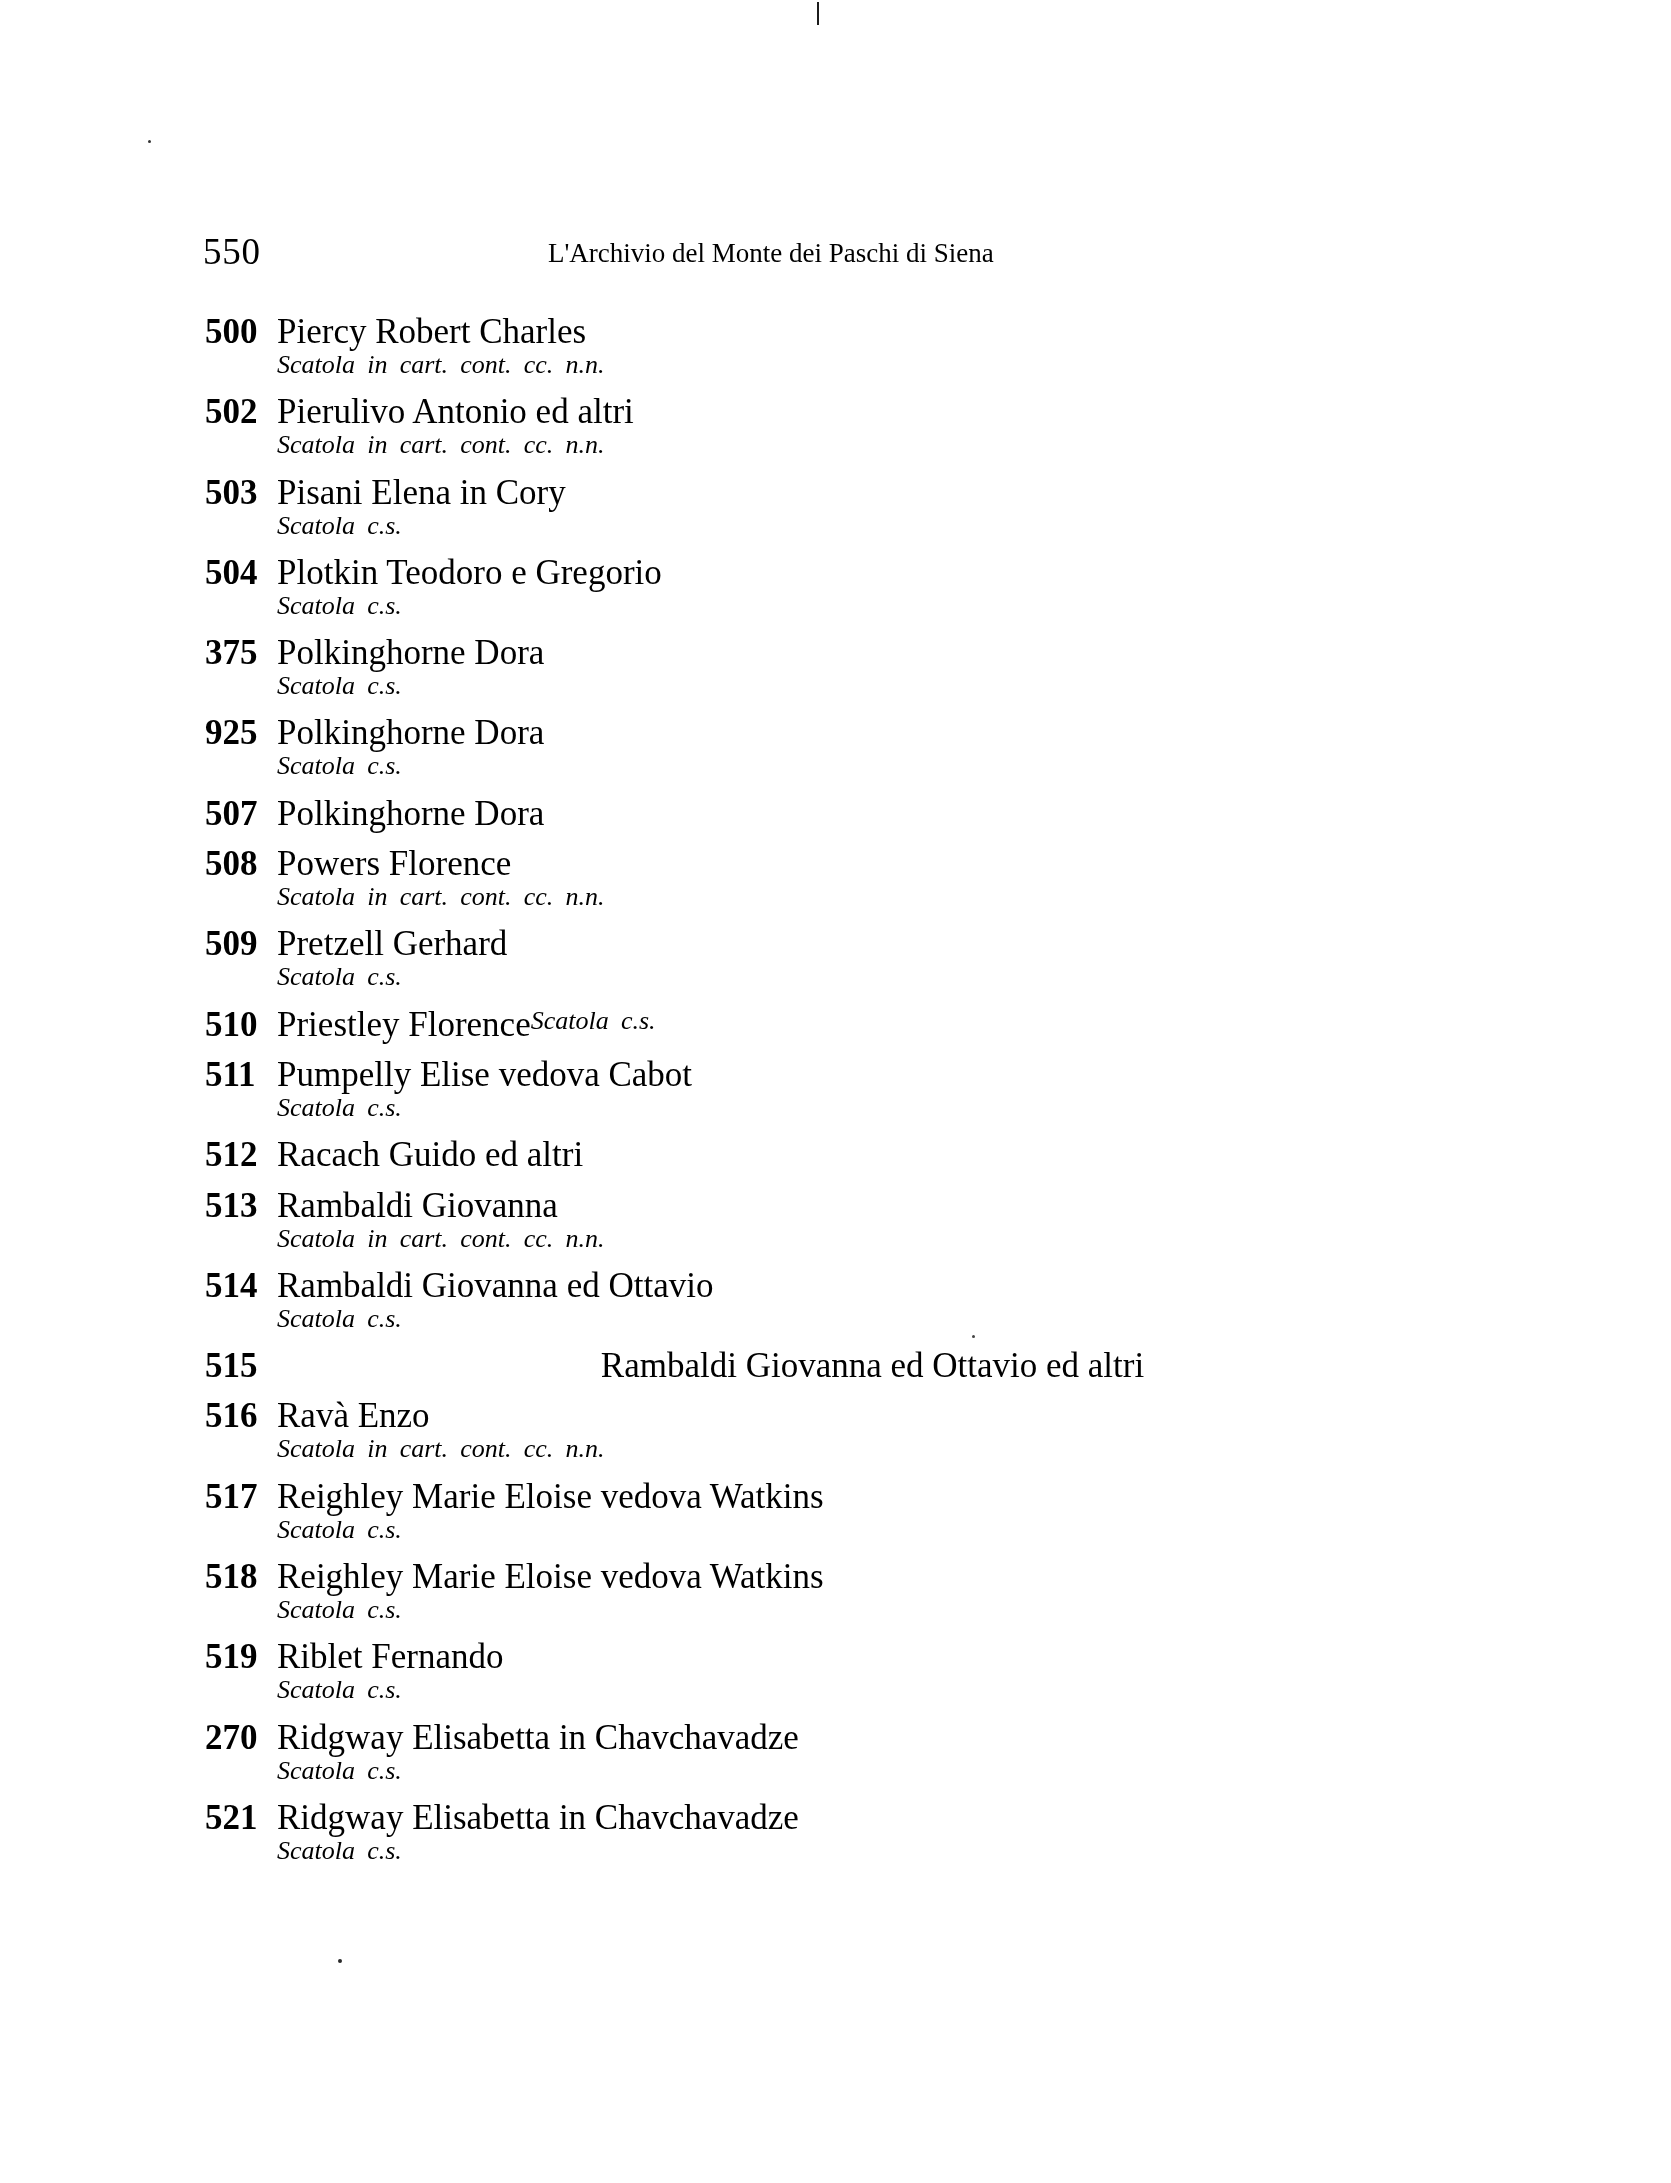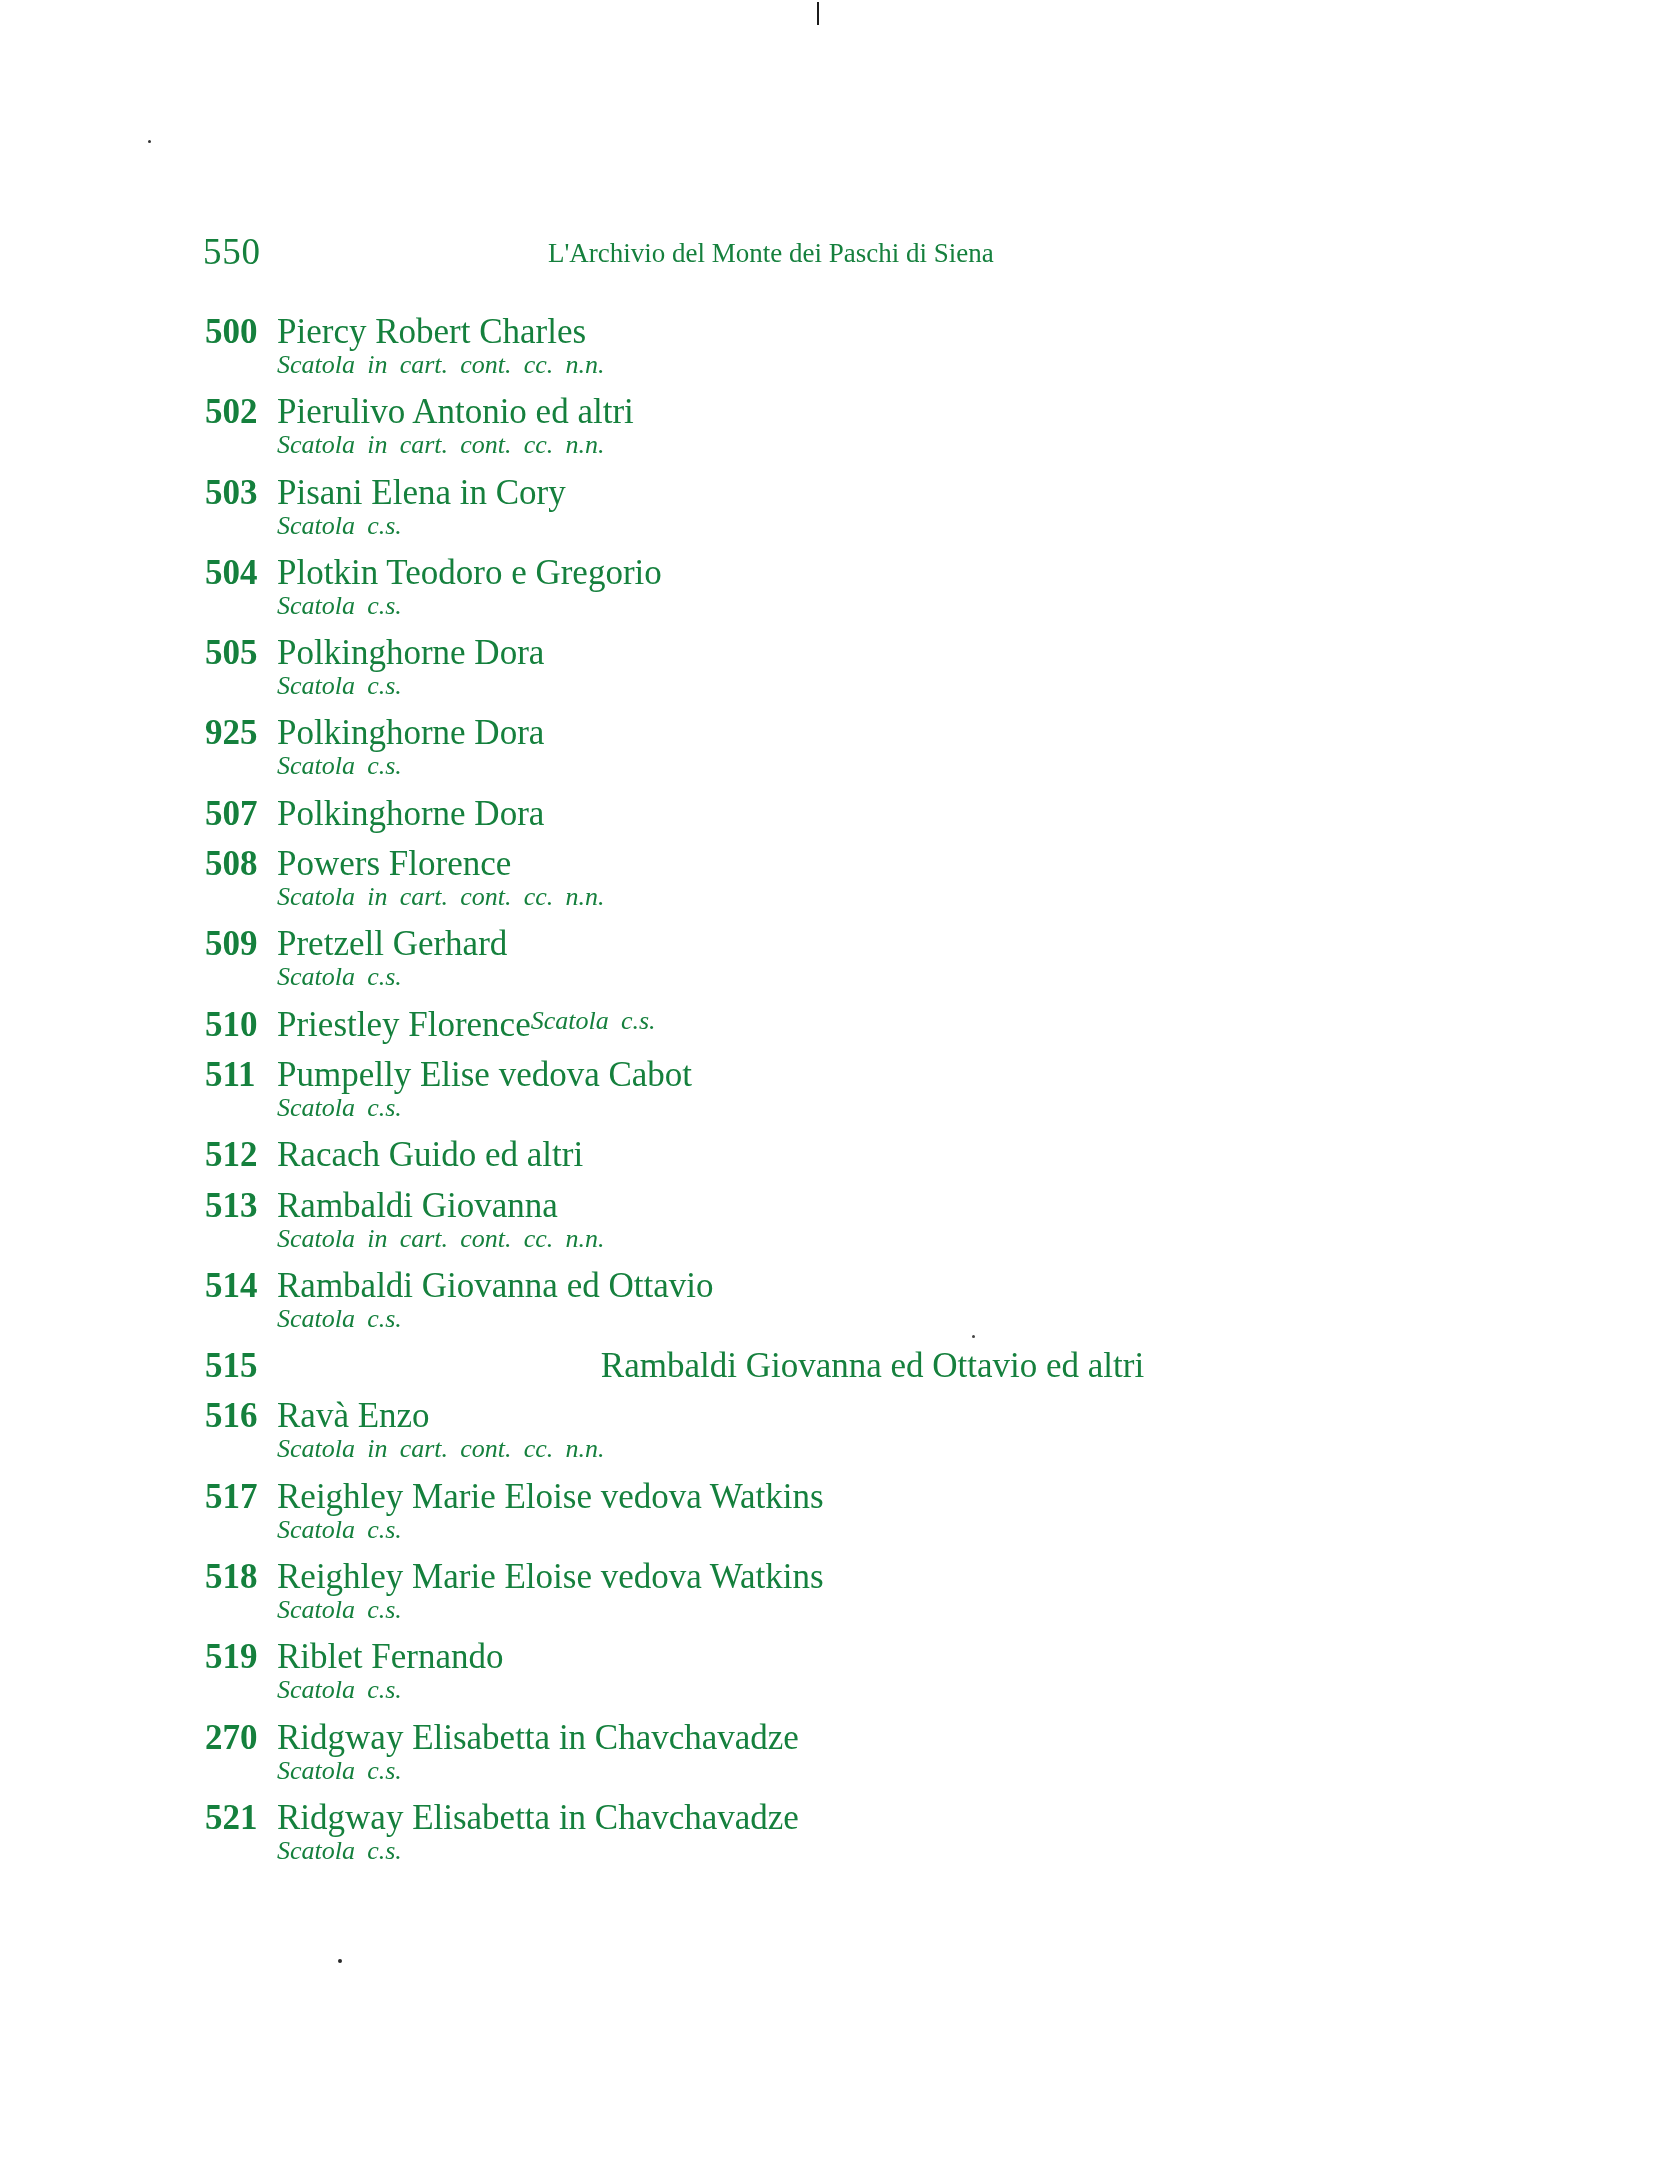--- a/index.html
+++ b/index.html
@@ -5,21 +5,21 @@
   html, body {
     margin: 0;
     padding: 0;
     background: #e8e8e8;
   }
   .page {
     position: relative;
     width: 1672px;
     height: 2183px;
     background: #ffffff;
-    color: #15803d;
+    color: #000000;
     font-family: "Liberation Serif", "DejaVu Serif", serif;
     overflow: hidden;
   }
 
   
   .folio {
     position: absolute;
     left: 203px;
     top: 231px;
     font-size: 37px;
@@ -111,21 +111,21 @@
 
     <div class="entry">
       <span class="num">504</span>
       <span class="body" style="display: flex; flex-direction: column;">
         <span class="title">Plotkin Teodoro e Gregorio</span>
         <span class="subtitle">Scatola c.s.</span>
       </span>
     </div>
 
     <div class="entry">
-      <span class="num">505</span>
+      <span class="num">375</span>
       <span class="body" style="display: flex; flex-direction: column;">
         <span class="title">Polkinghorne Dora</span>
         <span class="subtitle">Scatola c.s.</span>
       </span>
     </div>
 
     <div class="entry">
       <span class="num">925</span>
       <span class="body" style="display: flex; flex-direction: column;">
         <span class="title">Polkinghorne Dora</span>

